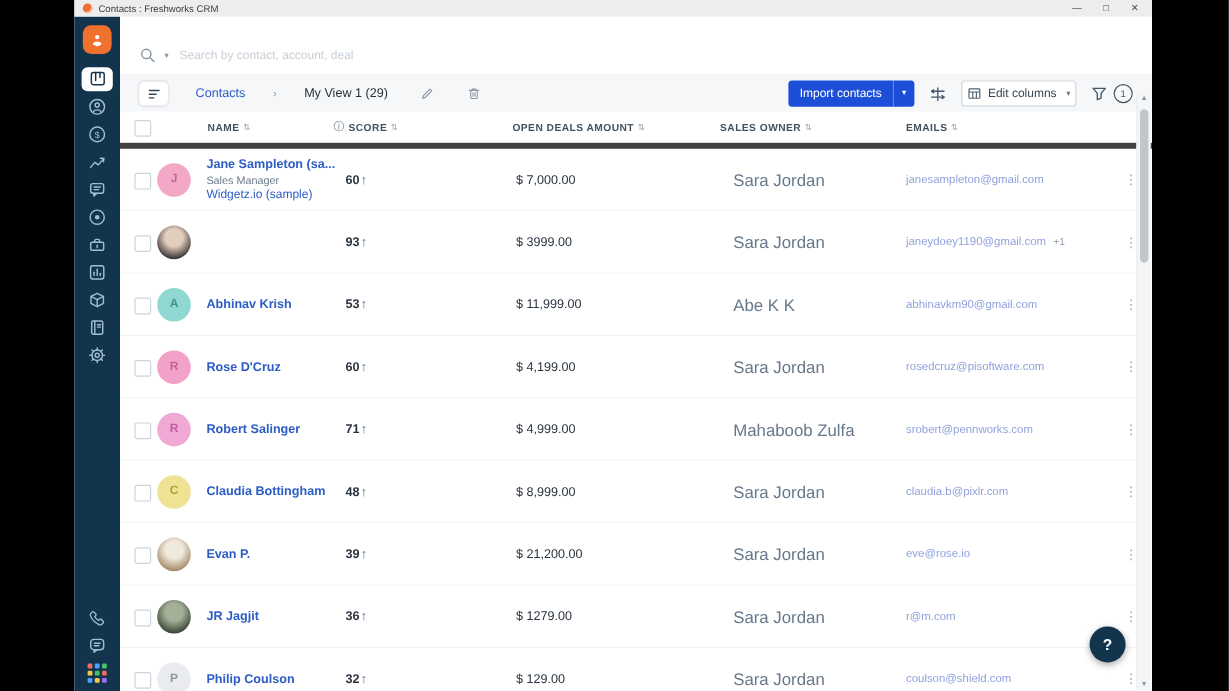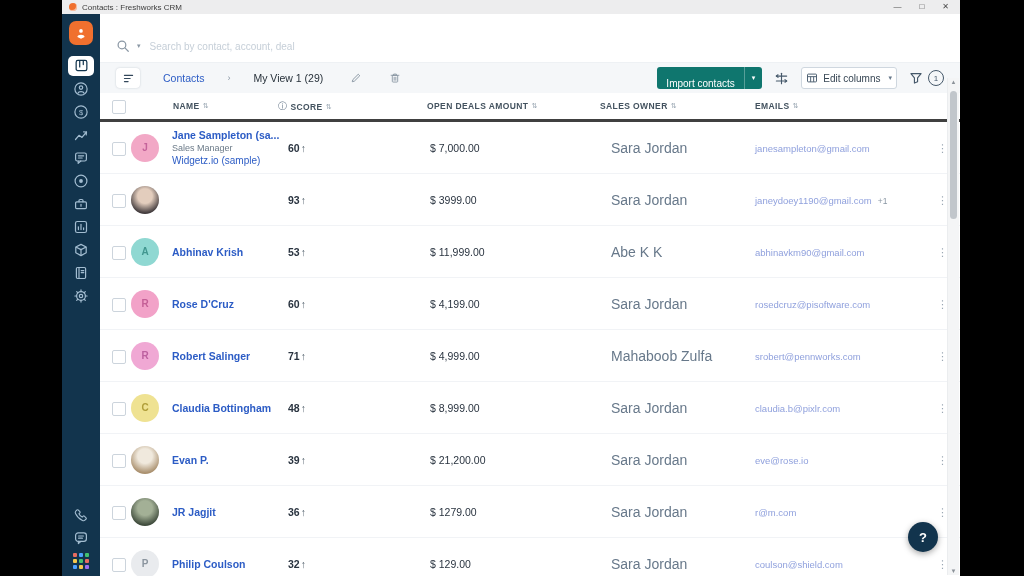--- a/index.html
+++ b/index.html
@@ -45,32 +45,32 @@
             font-weight:bold;display:flex;align-items:center;justify-content:center;cursor:pointer;}
   
   .toolbar{height:30px;background:#f5f7f9;display:flex;align-items:center;padding:0 16px;gap:23px;flex:none;}
   .view-chip{width:24px;height:20px;background:#fff;border-radius:4px;display:flex;align-items:center;
              justify-content:center;box-shadow:0 0 2px rgba(60,80,100,.25);cursor:pointer;}
   .crumb-root{color:#2c5cc5;font-size:10.5px;text-decoration:none;cursor:pointer;}
   .crumb-sep{color:#8a97a4;font-size:9px;}
   .crumb-current{color:#27313a;font-size:10.5px;}
   .crumb-icon{display:flex;align-items:center;cursor:pointer;margin-left:4px;}
   .toolbar-right{margin-left:auto;display:flex;align-items:center;gap:12px;}
-  .import-btn{background:#0f766e;color:#fff;font-size:10px;height:22px;border-radius:3px;
-              display:flex;align-items:flex-end;cursor:pointer;}
+  .import-btn{background:#1d4ed8;color:#fff;font-size:10px;height:22px;border-radius:3px;
+              display:flex;align-items:center;cursor:pointer;}
   .import-label{padding:0 9px;}
   .import-caret{padding:0 7px;border-left:1px solid rgba(255,255,255,.3);font-size:7px;line-height:22px;}
   .editcols-btn{background:#fff;border:1px solid #cfd7df;height:20px;border-radius:3px;display:flex;
                 align-items:center;gap:5px;padding:0 4px;font-size:10px;color:#374654;cursor:pointer;}
   .editcols-caret{font-size:7px;color:#67788a;margin-left:3px;}
   .filter-group{display:flex;align-items:center;gap:5px;}
   .filter-badge{width:14px;height:14px;border:1px solid #45586a;border-radius:50%;font-size:8px;
                 color:#45586a;display:flex;align-items:center;justify-content:center;cursor:pointer;}
   
-  .thead{height:26px;border-bottom:3px solid #404040;position:relative;flex:none;font-size:8.5px;
+  .thead{height:26px;border-bottom:5px solid #404040;position:relative;flex:none;font-size:8.5px;
          font-weight:bold;color:#43525f;letter-spacing:.4px;}
   .th{position:absolute;top:50%;transform:translateY(-50%);display:flex;align-items:center;gap:3px;white-space:nowrap;}
   .th-name{left:73px;} .th-score{left:178px;} .th-deals{left:327px;} .th-owner{left:500px;} .th-emails{left:655px;}
   .sort-glyph{font-size:7px;color:#9aa7b3;font-weight:normal;cursor:pointer;}
   .info-glyph{font-size:9px;color:#67788a;font-weight:normal;}
   .cb{position:absolute;left:12px;top:50%;margin-top:-6px;width:12px;height:12px;border:1px solid #ccd4dc;
       border-radius:2px;background:#fff;cursor:pointer;}
   .tbody{flex:1;position:relative;overflow:hidden;}
   .row{height:51px;position:relative;border-bottom:1px solid #f1f3f6;background:#fff;}
   .avatar{position:absolute;left:31px;top:50%;margin-top:-14px;width:28px;height:28px;border-radius:50%;

